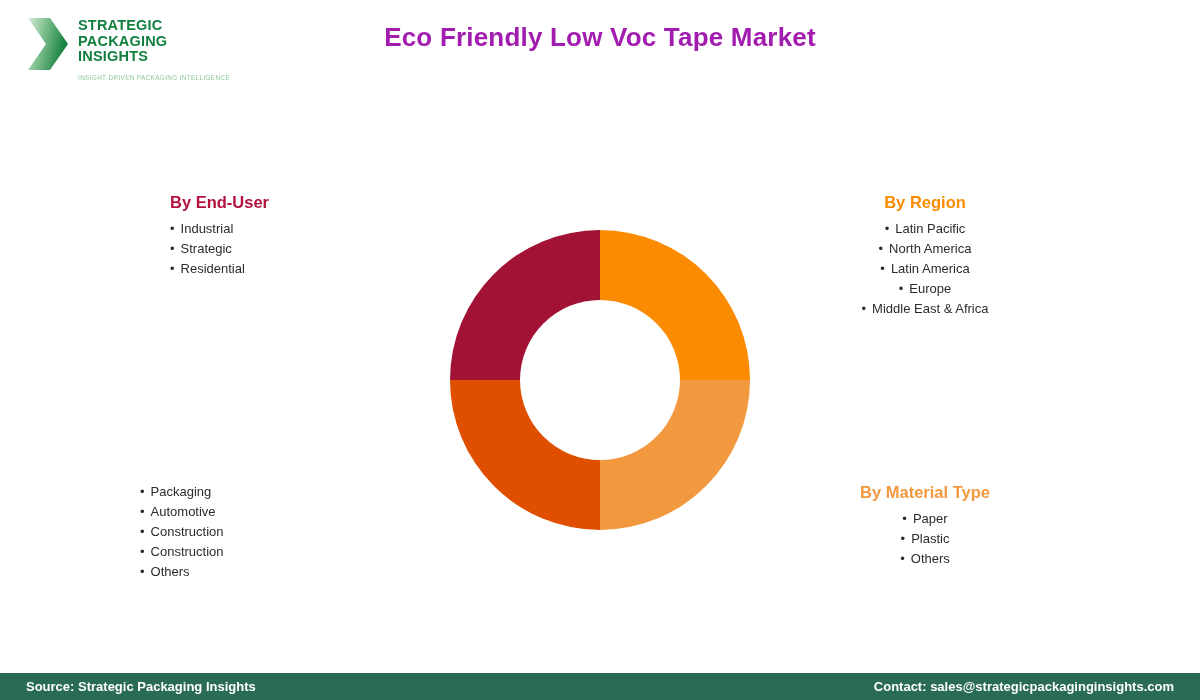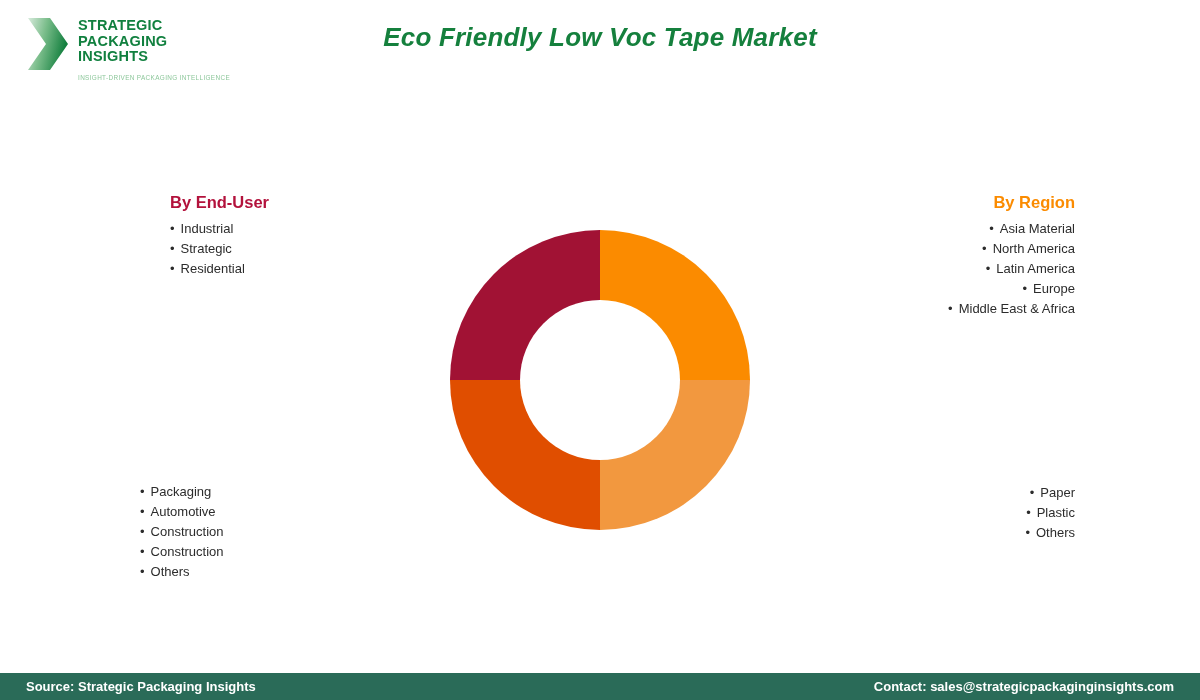--- a/index.html
+++ b/index.html
@@ -20,35 +20,35 @@
     font-size:14.5px; line-height:15.5px;
   }
   .logo-tagline {
     margin-top:9px; color:#8CC79A; font-size:6.4px;
     letter-spacing:0.35px; white-space:nowrap; font-weight:normal;
   }
 
   
   .title {
     position:absolute; left:0; top:22px; width:1200px;
-    text-align:center; color:#15803d;
-    font-size:26px; font-weight:bold; letter-spacing:0.2px;font-style:italic;
+    text-align:center; color:#a21caf;
+    font-size:26px; font-weight:bold; letter-spacing:0.2px;
   }
 
   
   .donut-wrap { position:absolute; left:450px; top:230px; width:300px; height:300px; }
 
   
   .seg { position:absolute; }
   .seg-title { font-size:16.5px; font-weight:bold; margin-bottom:7px; white-space:nowrap; }
   .seg ul { list-style:none; }
   .seg li { font-size:13px; color:#2C2C2C; line-height:20px; white-space:nowrap; }
   .seg li::before { content:"\2022"; margin-right:6px; }
 
-  .seg-right { text-align:right; }
+  .seg-right { text-align:center; }
   .seg-left  { text-align:left; }
 
   #seg-end-user     { left:170px;  top:193px; width:262px; }
   #seg-end-user .seg-title { color:#B3123C; }
   #seg-region       { left:775px;  top:193px; width:300px; }
   #seg-region .seg-title   { color:#FB8B00; }
   #seg-application  { left:140px;  top:482px; width:292px; }
   #seg-application .seg-title { color:#E8490F; }
   #seg-material     { left:775px;  top:483px; width:300px; }
   #seg-material .seg-title { color:#F2983F; }
@@ -102,39 +102,40 @@
     <ul>
       <li>Industrial</li>
       <li>Strategic</li>
       <li>Residential</li>
     </ul>
   </div>
 
   <div class="seg seg-right" id="seg-region">
     <div class="seg-title">By Region</div>
     <ul>
-      <li>Asia Material</li>
+      <li>Latin Pacific</li>
       <li>North America</li>
       <li>Latin America</li>
       <li>Europe</li>
       <li>Middle East &amp; Africa</li>
     </ul>
   </div>
 
   <div class="seg seg-left" id="seg-application">
     <ul>
       <li>Packaging</li>
       <li>Automotive</li>
       <li>Construction</li>
       <li>Construction</li>
       <li>Others</li>
     </ul>
   </div>
 
   <div class="seg seg-right" id="seg-material">
+    <div class="seg-title">By Material Type</div>
     <ul>
       <li>Paper</li>
       <li>Plastic</li>
       <li>Others</li>
     </ul>
   </div>
 
   <div class="footer">
     <span>Source: Strategic Packaging Insights</span>
     <span>Contact: sales@strategicpackaginginsights.com</span>

